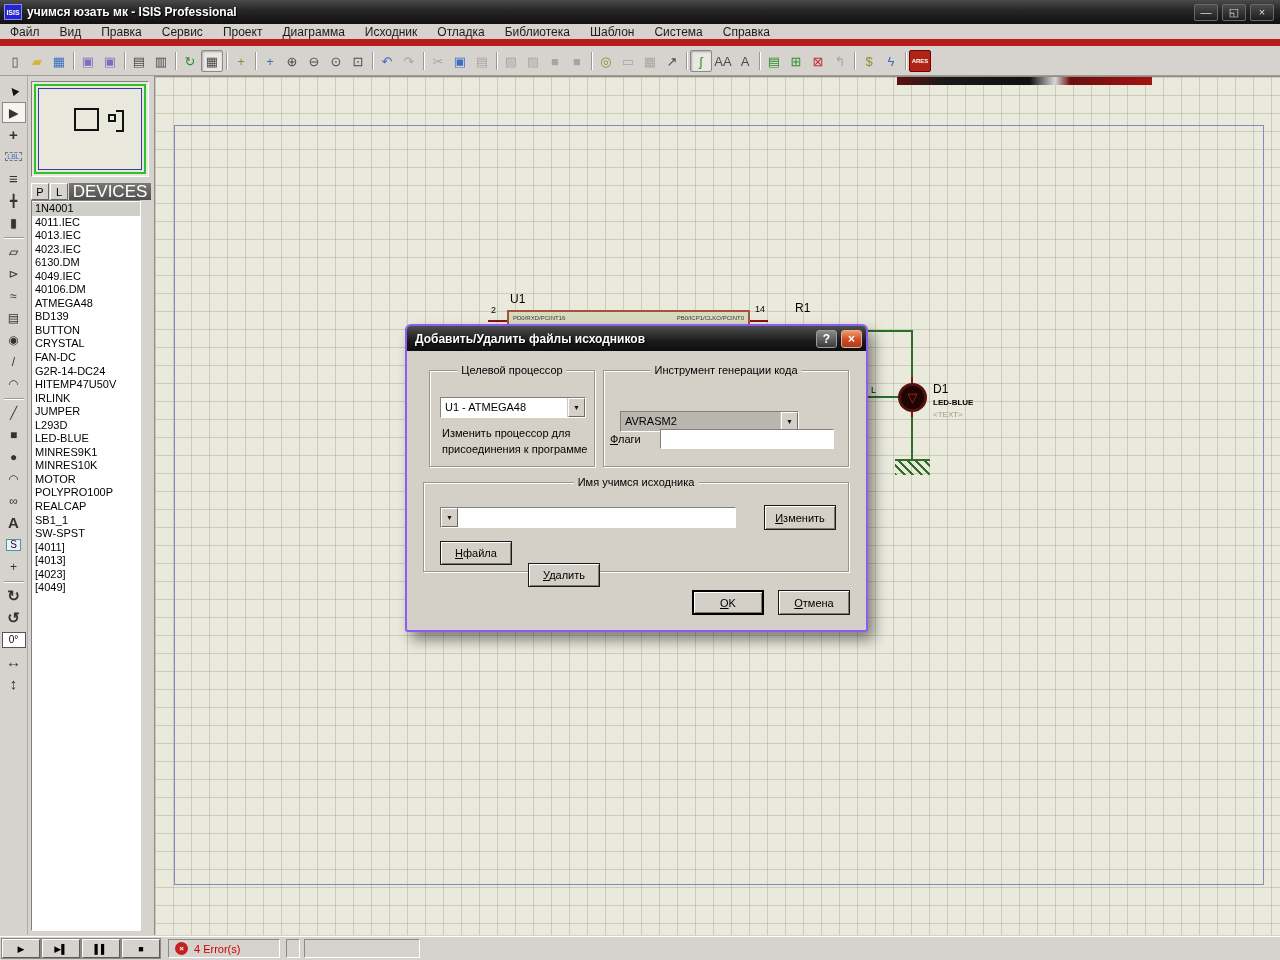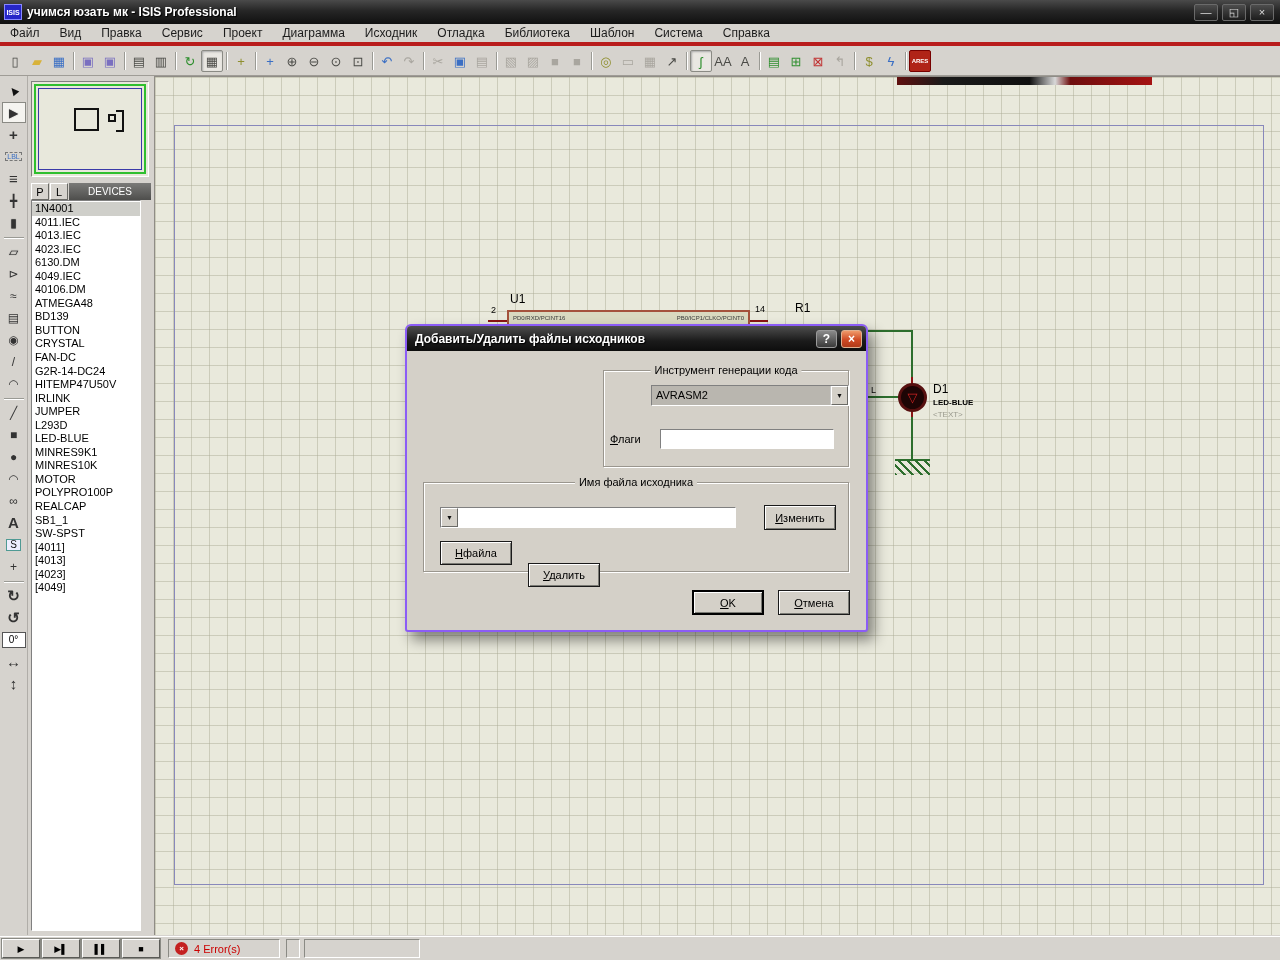--- a/index.html
+++ b/index.html
@@ -14,21 +14,21 @@
   .appicon { width:18px; height:16px; margin:0 5px 0 4px; background:#2626c8; border:1px solid #8888ff;
              color:#fff; font-size:7px; font-weight:bold; display:flex; align-items:center; justify-content:center; }
   .apptitle { font-size:12px; font-weight:bold; text-shadow:1px 1px 1px #000; }
   .winbtns { margin-left:auto; display:flex; gap:4px; padding-right:6px; }
   .winbtn { width:24px; height:17px; background:linear-gradient(180deg,#4d4d4d,#1d1d1d);
             border:1px solid #6a6a6a; border-radius:2px; color:#ddd; font-size:11px;
             display:flex; align-items:center; justify-content:center; line-height:1; }
 
   
   .menubar { position:absolute; left:0; top:24px; width:1280px; height:22px; background:#d6d3ce;
-             display:flex; align-items:center; border-bottom:4px solid #b91c1c; }
+             display:flex; align-items:center; border-bottom:7px solid #b91c1c; }
   .mitem { font-size:12px; color:#1c1c1c; padding:0 10px; }
 
   
   .toolbar { position:absolute; left:0; top:47px; width:1280px; height:29px; background:#d6d3ce;
              display:flex; align-items:center; padding-left:4px; border-bottom:1px solid #9f9c96; }
   .tbtn { width:22px; height:22px; display:flex; align-items:center; justify-content:center;
           font-size:13px; color:#333; border:1px solid transparent; border-radius:2px; }
   .tbtn .g { pointer-events:none; }
   .tbtn.sel { background:#e9e7e2; border:1px solid #8a8a84; box-shadow:inset 1px 1px 2px #aaa; }
   .tbtn.sep { width:7px; height:22px; border:none; }
@@ -63,21 +63,21 @@
   .mm-green { position:absolute; inset:2px; border:2px solid #2fbf2f; }
   .mm-blue { position:absolute; inset:6px; border:1px solid #3a3aa8; }
   .mm-chip { position:absolute; left:42px; top:26px; width:25px; height:23px; border:2px solid #111; }
   .mm-m1 { position:absolute; left:76px; top:32px; width:8px; height:8px; border:2px solid #111; }
   .mm-m2 { position:absolute; left:90px; top:28px; width:2px; height:22px; background:#111; }
   .mm-m3 { position:absolute; left:84px; top:28px; width:8px; height:2px; background:#111; }
   .mm-m4 { position:absolute; left:84px; top:48px; width:8px; height:2px; background:#111; }
   .plrow { position:absolute; left:2px; top:107px; width:120px; height:17px; display:flex; }
   .plbtn { width:18px; height:17px; background:#d6d3ce; border:1px solid; border-color:#fff #6a6a66 #6a6a66 #fff;
            font-size:11px; display:flex; align-items:center; justify-content:center; margin-right:1px; }
-  .devheader { flex:1; background:linear-gradient(180deg,#7a7a78,#4e4e4c); color:#fff; font-size:10px;
+  .devheader { flex:1; background:linear-gradient(180deg,#7a7a78,#4e4e4c); color:#fff; font-size:17px;
                display:flex; align-items:center; justify-content:center; }
   .devlist { position:absolute; left:2px; top:124px; width:110px; height:731px; background:#fff;
              border:1px solid; border-color:#808080 #ffffff #ffffff #808080; overflow:hidden; padding-top:1px; }
   .li { font-size:11px; line-height:13.55px; padding-left:3px; color:#000; white-space:nowrap; }
   .li.sel { background:#cfcfca; }
 
   
   .canvas { position:absolute; left:154px; top:76px; width:1126px; height:859px; overflow:hidden;
             background-color:#e9e9dc;
             background-image:
@@ -591,35 +591,44 @@
     <div class="ground"></div>
   </div>
 
   <div class="dialog">
     <div class="dtitle">
       <span class="txt">Добавить/Удалить файлы исходников</span>
       <div class="dbtn dhelp">?</div>
       <div class="dbtn dclose">×</div>
     </div>
 
+    <div class="gbox" style="left:22px;top:44px;width:166px;height:97px;">
+      <span class="gboxlbl">Целевой процессор</span>
+      <div class="combo" style="left:10px;top:26px;width:146px;">
+        <span class="cfield">U1 - ATMEGA48</span>
+        <span class="cbtn">▼</span>
+      </div>
+      <div class="note" style="left:12px;top:56px;">Изменить процессор для</div>
+      <div class="note" style="left:12px;top:72px;">присоединения к программе</div>
+    </div>
 
     <div class="gbox" style="left:196px;top:44px;width:246px;height:97px;">
       <span class="gboxlbl">Инструмент генерации кода</span>
-      <div class="combo" style="left:16px;top:14px;width:198px;margin-left:31px;">
+      <div class="combo" style="left:16px;top:40px;width:179px;">
         <span class="cfield focus">AVRASM2</span>
         <span class="cbtn">▼</span>
       </div>
       <div class="note" style="left:6px;top:62px;">
         <span class="u">Ф</span><span>лаги</span>
       </div>
       <input class="txtinput" style="left: 56px; top: 58px; width: 174px;" value="">
     </div>
 
     <div class="gbox" style="left:16px;top:156px;width:426px;height:90px;">
-      <span class="gboxlbl">Имя файла исходника</span>
+      <span class="gboxlbl">Имя учимся исходника</span>
       <div class="combo" style="left:16px;top:24px;width:296px;">
         <span class="cbtn">▼</span>
       </div>
       <div class="btn" style="left:340px;top:22px;width:72px;height:25px;">
         <span><span class="u">И</span><span>зменить</span></span>
       </div>
       <div class="btn" style="left:16px;top:58px;width:72px;height:24px;">
         <span><span class="u">Н</span><span>файла</span></span>
       </div>
       <div class="btn" style="left:104px;top:58px;width:72px;height:24px;margin-top:22px;">

